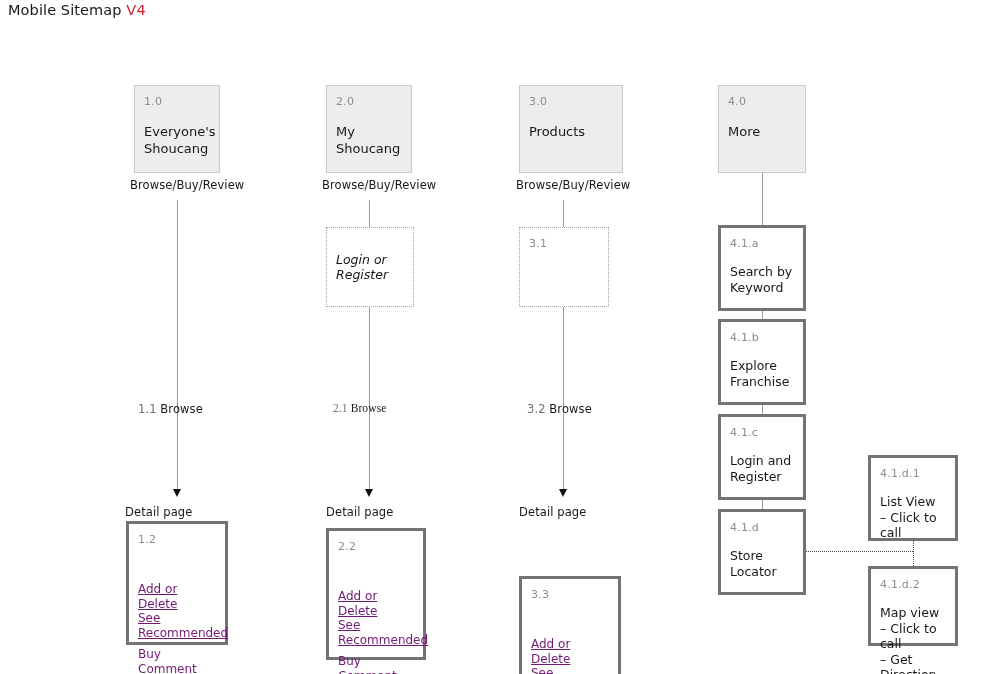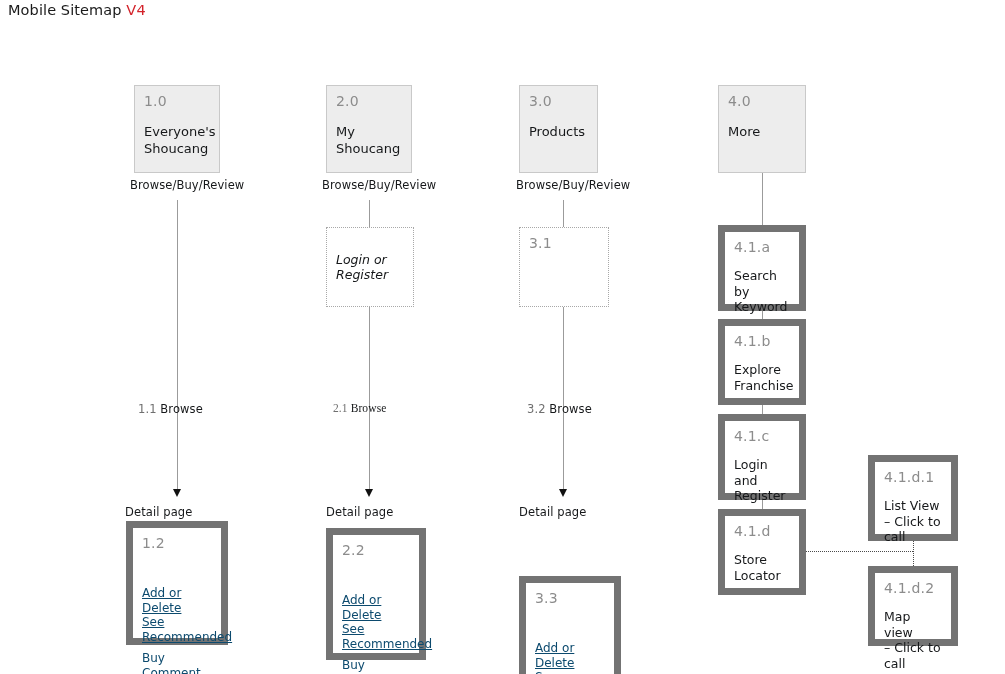--- a/index.html
+++ b/index.html
@@ -28,32 +28,32 @@
   #page-title .ver {
     color: #d3222a;
   }
 
   
   .node {
     position: absolute;
     box-sizing: border-box;
     padding: 9px 9px 0 9px;
     background: #ffffff;
-    border: 7px solid #737373;
+    border: 3px solid #737373;
   }
   .node.filled {
     background: #ededed;
     border: 1px solid #c9c9c9;
   }
   .node.dotted {
     background: #ffffff;
     border: 1px dotted #a8a8a8;
   }
   .node .num {
-    font-size: 14px;
+    font-size: 11px;
     color: #8c8c8c;
     line-height: 13px;
     letter-spacing: 0.2px;
   }
   .node .title {
     font-size: 12.5px;
     color: #16181a;
     line-height: 15.5px;
     margin-top: 14px;
     white-space: pre-line;
@@ -76,21 +76,21 @@
     font-size: 12.5px;
   }
 
   
   .node .linklist {
     margin-top: 36px;
   }
   .node .linklist div {
     font-size: 12px;
     line-height: 14.5px;
-    color: #0c4a6e;
+    color: #701a75;
   }
   .node .linklist div.u {
     text-decoration: underline;
   }
   .node .linklist .gap {
     height: 7px;
     line-height: 7px;
     font-size: 0;
   }
 
@@ -196,21 +196,21 @@
   <div class="linklist">
     <div class="u">Add or Delete</div>
     <div class="u">See Recommended</div>
     <div class="gap"></div>
     <div>Buy</div>
     <div>Comment</div>
 
   </div>
 </div>
 
-<div class="node filled big" style="left:519px; top:85px; width:79px; height:88px;">
+<div class="node filled big" style="left:519px; top:85px; width:104px; height:88px;">
   <div class="num">3.0</div>
   <div class="title">Products</div>
 </div>
 <div class="caption" style="left:516px; top:178px;">Browse/Buy/Review</div>
 <div class="vline" style="left:563px; top:200px; height:27px;"></div>
 <div class="node dotted" style="left:519px; top:227px; width:90px; height:80px;">
   <div class="num">3.1</div>
 </div>
 <div class="vline" style="left:563px; top:307px; height:183px;"></div>
 <div class="arrowhead" style="left:559px; top:489px;"></div>

